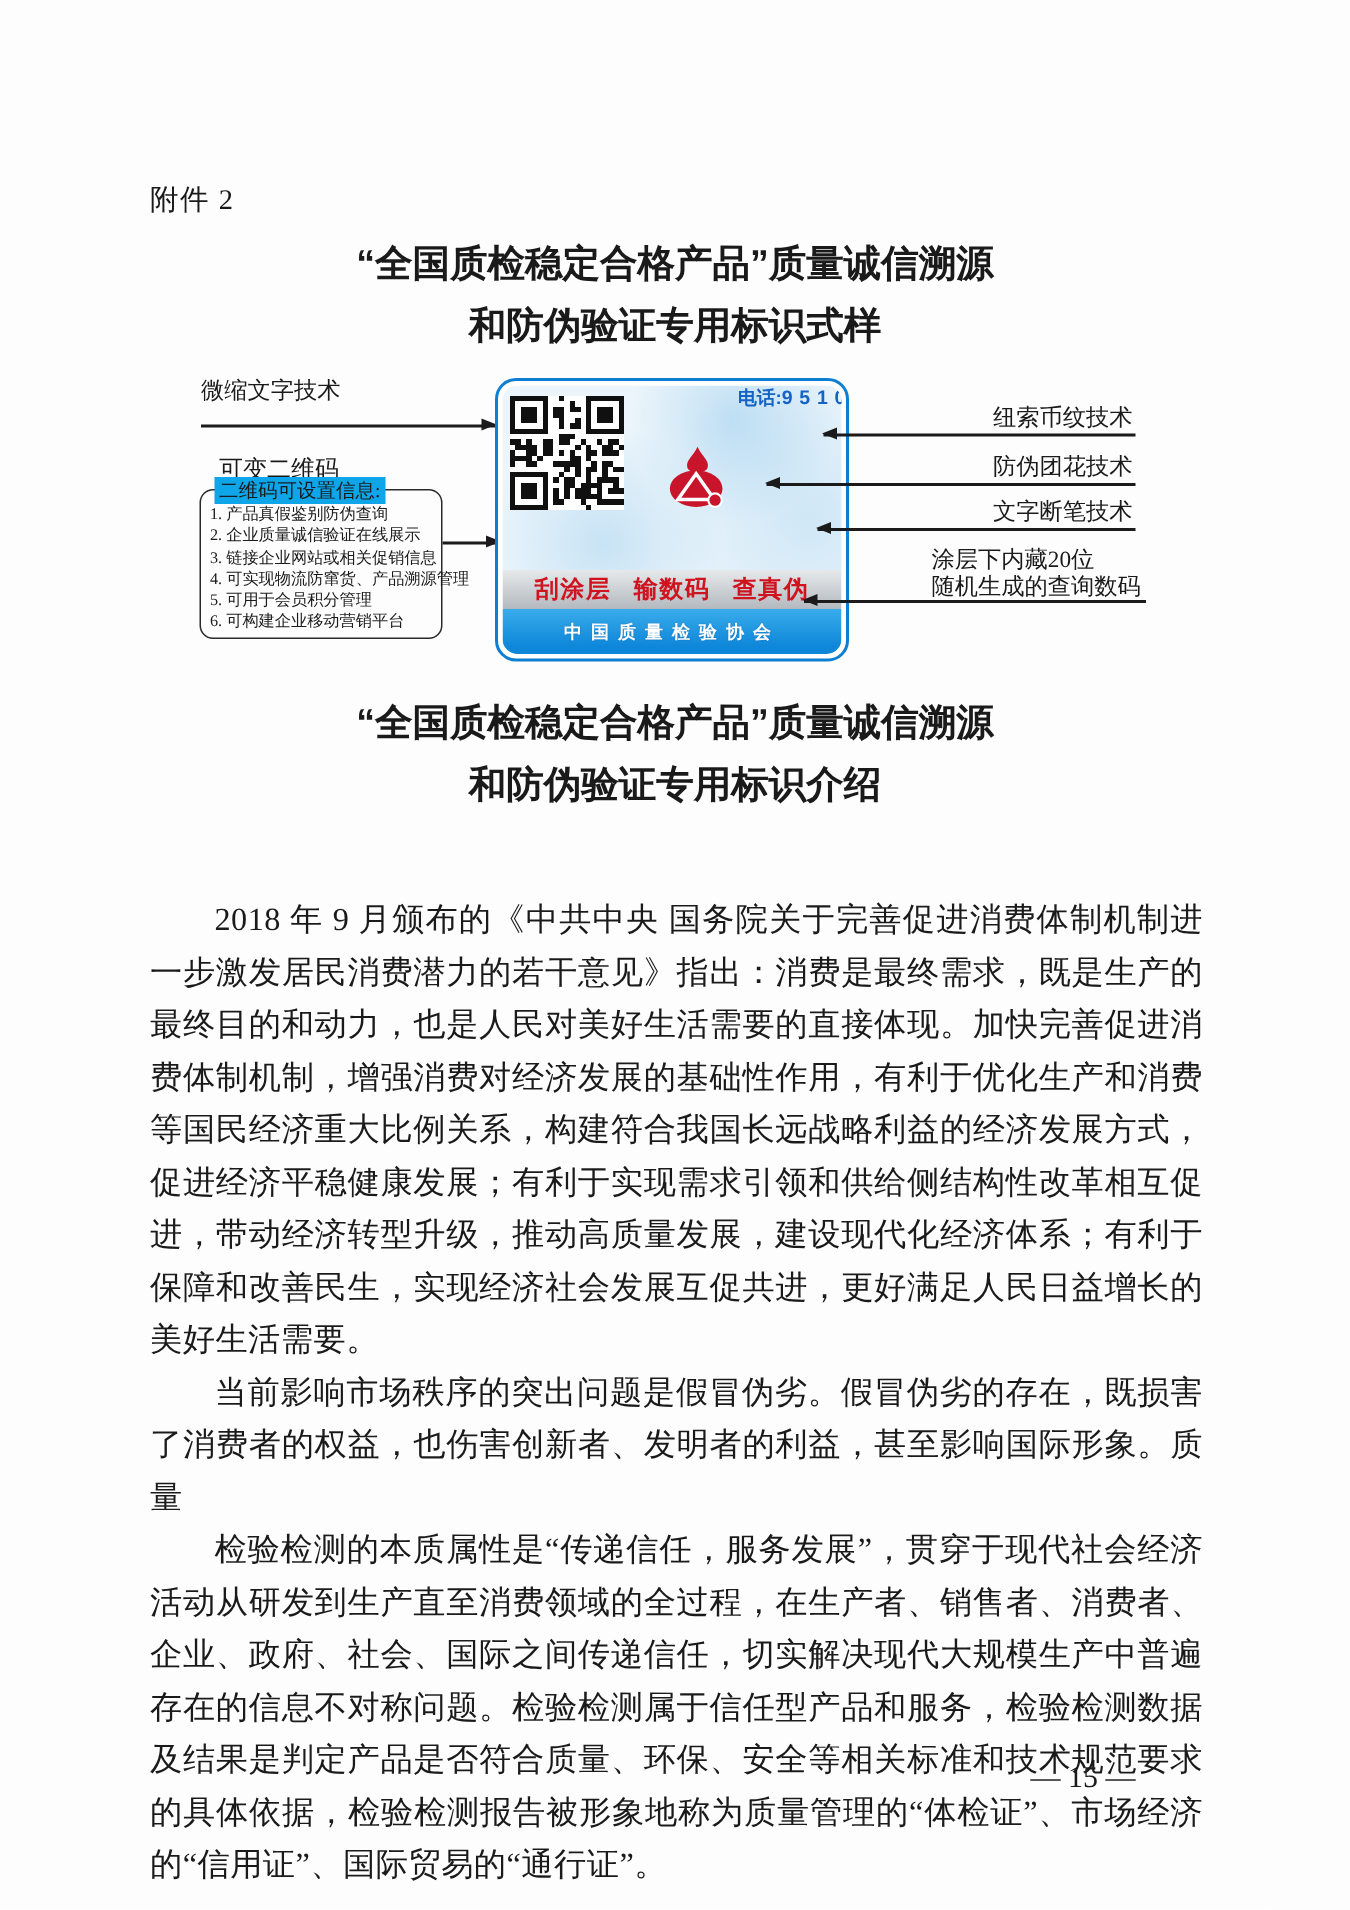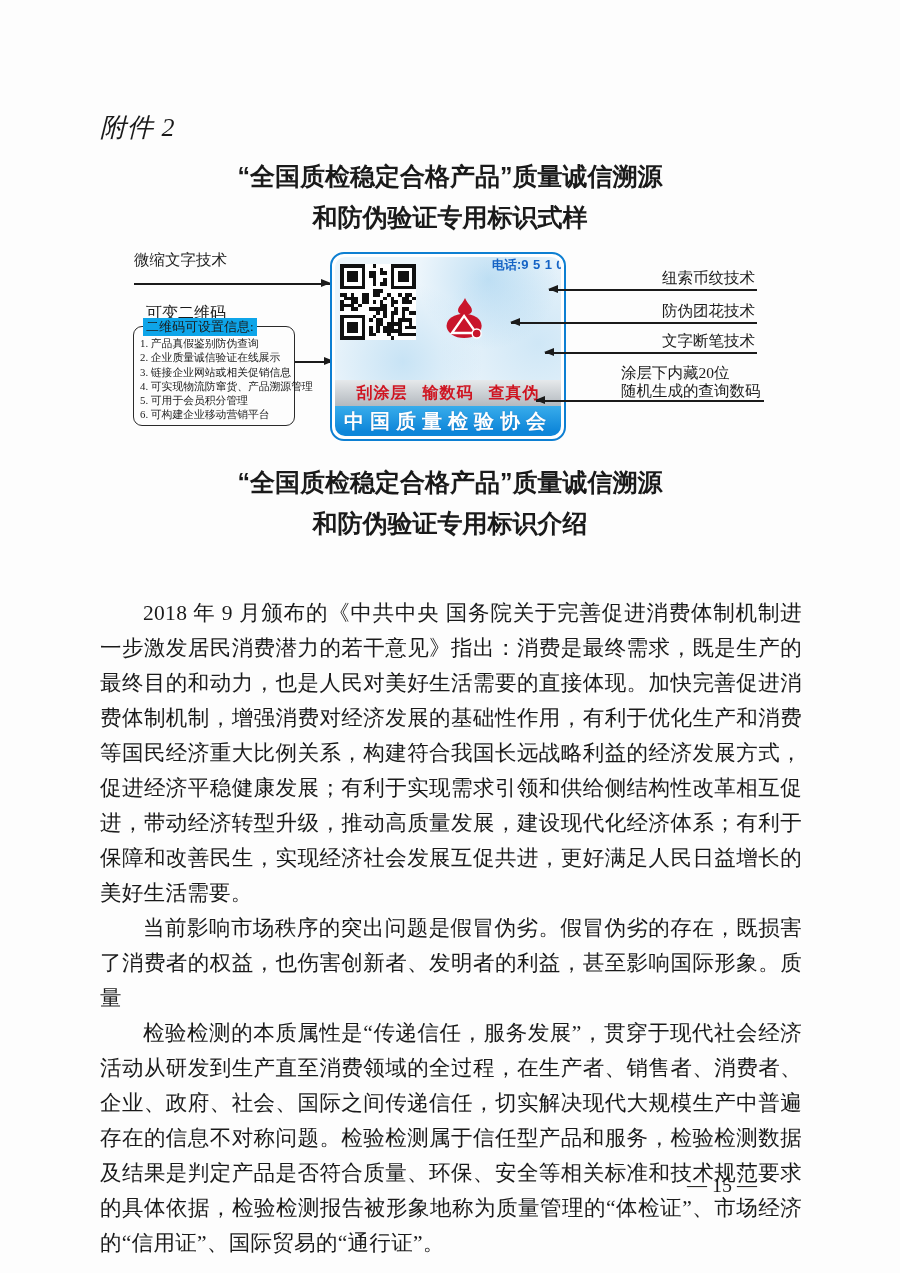--- a/index.html
+++ b/index.html
@@ -1,19 +1,19 @@
 <!DOCTYPE html>
 <html><head>
 <meta charset="utf-8">
 <style>
   html,body{margin:0;padding:0;background:#ffffff;}
   .page{position:relative;width:900px;height:1273px;background:#fdfdfd;margin:0 auto;overflow:hidden;
         font-family:"Liberation Serif","DejaVu Serif",serif;color:#1a1a1a;}
 
-  .attachment{position:absolute;left:100px;top:110px;font-size:26px;letter-spacing:1px;font-style:italic;}
+  .attachment{position:absolute;left:100px;top:120px;font-size:19px;letter-spacing:1px;}
 
   .doc-title{position:absolute;left:0;top:156px;width:900px;text-align:center;
              font-family:"Liberation Sans","DejaVu Sans",sans-serif;
              font-weight:bold;font-size:25px;line-height:41px;}
   .doc-title.intro{top:462px;}
 
   
   .diagram{position:absolute;left:0;top:246px;width:900px;height:214px;}
   .ann{position:absolute;font-size:15.5px;white-space:nowrap;}
   .conn{position:absolute;height:1.6px;background:#1b1b1b;}
@@ -48,21 +48,21 @@
   .qr svg{width:100%;height:100%;display:block;}
   .mid-right{flex:1;display:flex;flex-direction:row;align-items:flex-start;padding-left:6px;}
   .emblem{align-self:center;margin:1px 0 0 14px;}
   .blue-line{color:#1563c5;font-weight:bold;font-size:12.5px;line-height:15px;white-space:nowrap;}
   .digits{letter-spacing:4.5px;font-size:13px;}
   .spaced{letter-spacing:4.5px;}
   .s-scratch{height:26px;flex:0 0 26px;background:linear-gradient(180deg,#e6e9eb 0%,#b3b9bf 100%);
              display:flex;align-items:center;justify-content:center;gap:15px;
              color:#cf1420;font-weight:bold;font-size:16px;letter-spacing:1px;}
   .s-bottom{height:30px;flex:0 0 30px;background:linear-gradient(180deg,#38aceb 0%,#0e86d9 85%);
-            color:#fff;font-weight:bold;font-size:20px;letter-spacing:6px;
+            color:#fff;font-weight:bold;font-size:12px;letter-spacing:6px;
             display:flex;align-items:center;justify-content:center;text-shadow:0 0 1px rgba(0,60,130,.45);}
 
   
   .body-text{position:absolute;left:100px;top:552px;width:702px;
              font-size:21.5px;line-height:35px;text-align:justify;letter-spacing:.3px;margin-top:44px;}
   .body-text p{margin:0;text-indent:2em;}
 
   .page-num{position:absolute;left:652px;top:1174px;width:140px;text-align:center;font-size:20px;}
 </style>
 </head>

